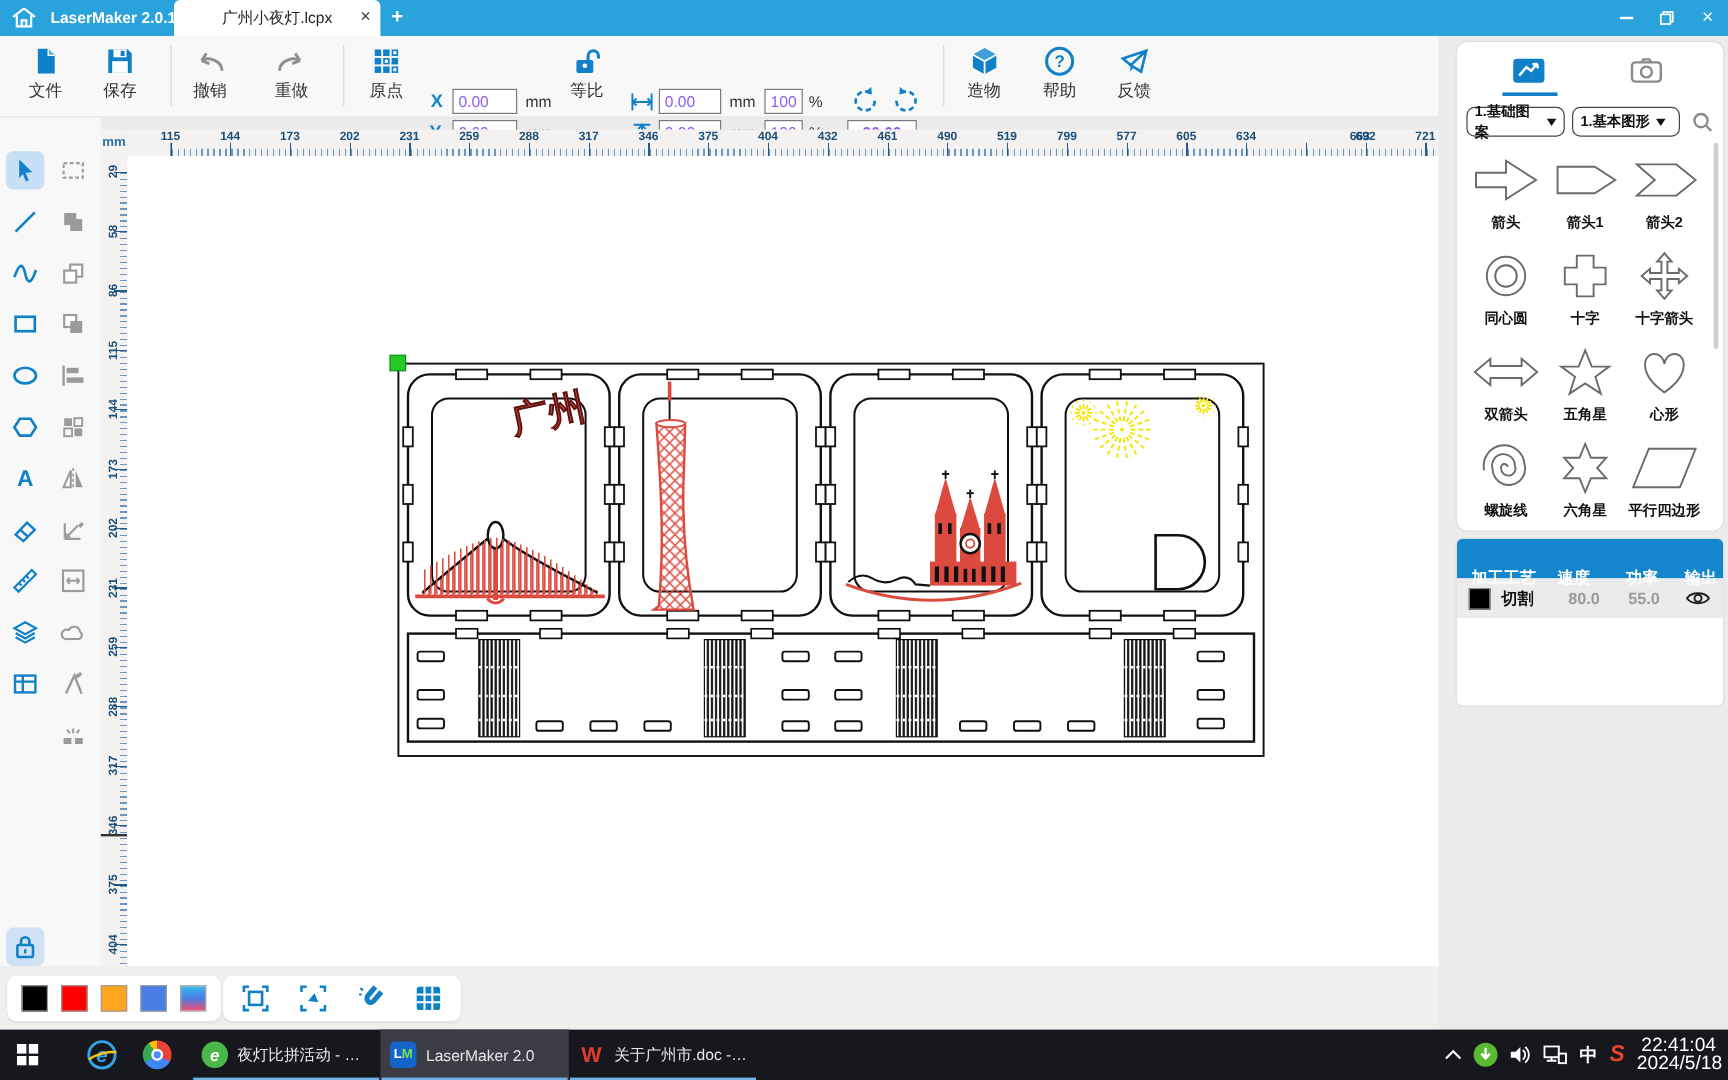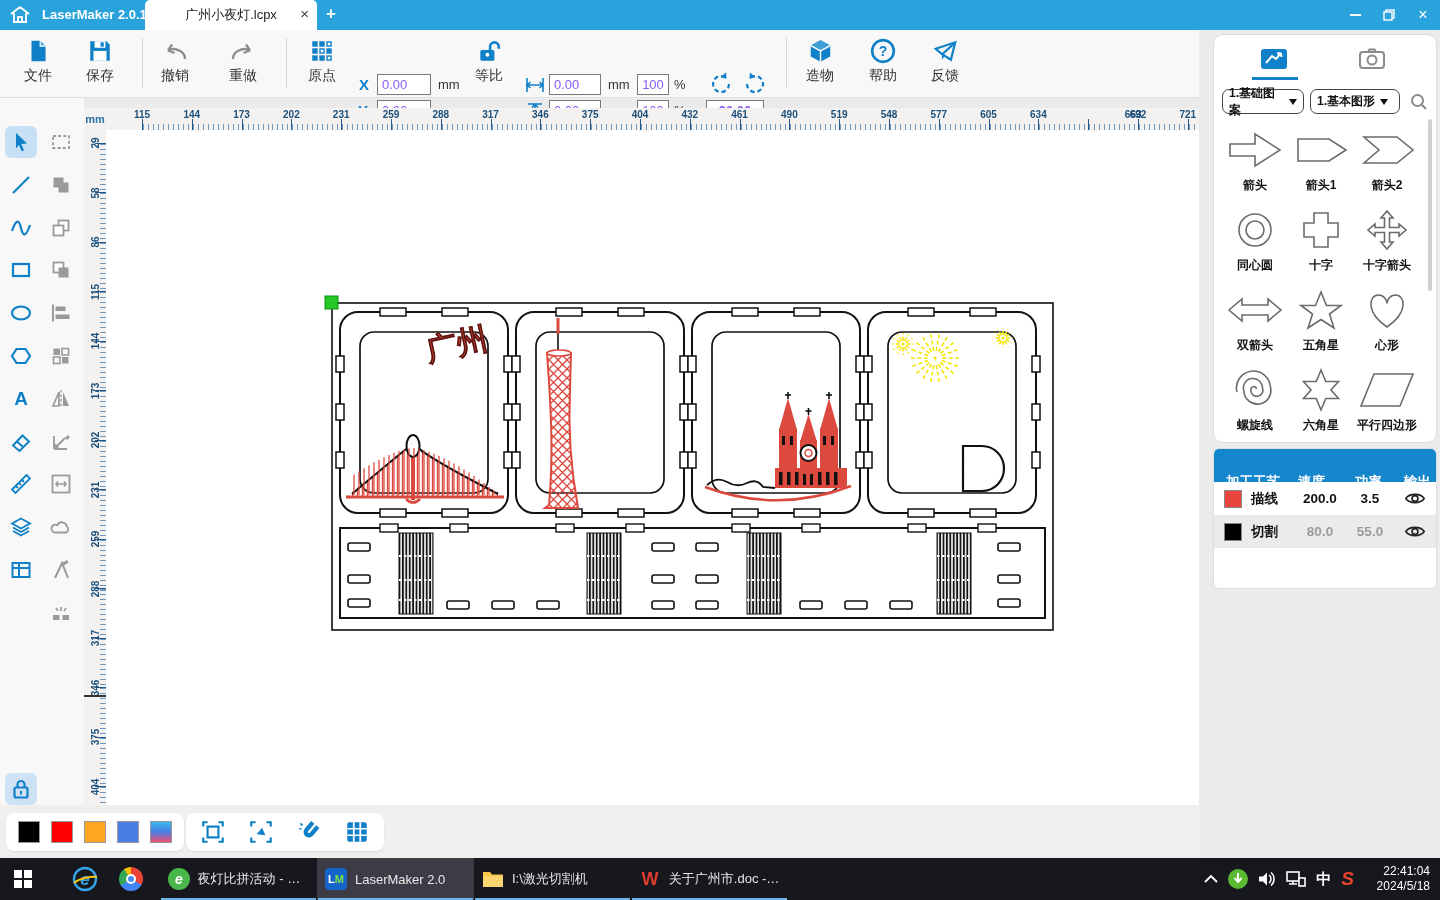--- a/index.html
+++ b/index.html
@@ -71,21 +71,21 @@
   .prow.dim .num{color:#9a9a9a;}
   .pswatch{width:18px;height:18px;margin-left:10px;border:1px solid #888;}
   
   #taskbar{position:absolute;left:0;top:858px;width:1440px;height:42px;background:#17171e;display:flex;align-items:stretch;}
   .tb-ico{width:46px;display:flex;align-items:center;justify-content:center;}
   .tb-app{width:157px;display:flex;align-items:center;gap:8px;padding:0 8px;position:relative;color:#e8e8e8;font-size:13px;}
   .tb-app .ul{position:absolute;left:1px;right:1px;bottom:0;height:2.5px;background:#6fb3e8;}
   .tb-app.active{background:#3c3c46;}
   .tb-app .applbl{white-space:nowrap;overflow:hidden;text-overflow:ellipsis;}
   #tray{margin-left:auto;display:flex;align-items:center;gap:10px;padding-right:10px;color:#fff;}
-  #clock{text-align:right;font-size:12px;line-height:15px;color:#fff;width:66px;}
+  #clock{text-align:right;font-size:16px;line-height:15px;color:#fff;width:66px;}
 </style>
 </head>
 <body>
 
 <div id="titlebar">
   <div id="home-btn">
     <svg width="24" height="22" viewBox="0 0 24 22">
         <path d="M12,3 L21,10 M12,3 L3,10 M6,9 v9 h12 v-9 M10,18 v-5 h4 v5" fill="none" stroke="#fff" stroke-width="1.8"></path>
       </svg>
   </div>
@@ -372,21 +372,21 @@
     <span class="rlab-t" style="left: 285px;">259</span>
     <span class="rlab-t" style="left: 334.8px;">288</span>
     <span class="rlab-t" style="left: 384.6px;">317</span>
     <span class="rlab-t" style="left: 434.4px;">346</span>
     <span class="rlab-t" style="left: 484.2px;">375</span>
     <span class="rlab-t" style="left: 534px;">404</span>
     <span class="rlab-t" style="left: 583.8px;">432</span>
     <span class="rlab-t" style="left: 633.6px;">461</span>
     <span class="rlab-t" style="left: 683.4px;">490</span>
     <span class="rlab-t" style="left: 733.2px;">519</span>
-    <span class="rlab-t" style="left: 783px;">548</span>
+    <span class="rlab-t" style="left: 783px;">799</span>
     <span class="rlab-t" style="left: 832.8px;">577</span>
     <span class="rlab-t" style="left: 882.6px;">605</span>
     <span class="rlab-t" style="left: 932.4px;">634</span>
     <span class="rlab-t" style="left: 982.2px; margin-left: 45px;">663</span>
     <span class="rlab-t" style="left: 1032px;">692</span>
     <span class="rlab-t" style="left: 1081.8px;">721</span>
   </div>
 <div id="ruler-left">
     <span class="rlab-l" style="top: 13px;">29</span>
     <span class="rlab-l" style="top: 62.5px;">58</span>
@@ -791,32 +791,20 @@
   </div>
 
   <div id="process-card">
     <div id="process-header">
       <span class="ph" style="margin-left:12px;">加工工艺</span>
       <span class="ph" style="margin-left:18px;">速度</span>
       <span class="ph" style="margin-left:30px;">功率</span>
       <span class="ph" style="margin-left:22px;">输出</span>
     </div>
     <div id="process-rows">
-        <div class="prow">
-          <div class="pswatch" style="background:#e8453c"></div>
-          <span style="margin-left:9px;width:45px;">描线</span>
-          <span class="num" style="width:48px;text-align:center;">200.0</span>
-          <span class="num" style="width:52px;text-align:center;">3.5</span>
-          <span style="margin-left:8px;display:flex;">
-            <svg width="22" height="15" viewBox="0 0 24 16">
-              <path d="M2,8 C6,2 18,2 22,8 C18,14 6,14 2,8 Z" fill="none" stroke="#222" stroke-width="1.8"></path>
-              <circle cx="12" cy="8" r="3.2" fill="none" stroke="#222" stroke-width="1.8"></circle>
-            </svg>
-          </span>
-        </div>
         <div class="prow dim" style="background: rgb(235, 235, 235);">
           <div class="pswatch" style="background:#000000"></div>
           <span style="margin-left:9px;width:45px;">切割</span>
           <span class="num" style="width:48px;text-align:center;">80.0</span>
           <span class="num" style="width:52px;text-align:center;">55.0</span>
           <span style="margin-left:8px;display:flex;">
             <svg width="22" height="15" viewBox="0 0 24 16">
               <path d="M2,8 C6,2 18,2 22,8 C18,14 6,14 2,8 Z" fill="none" stroke="#222" stroke-width="1.8"></path>
               <circle cx="12" cy="8" r="3.2" fill="none" stroke="#222" stroke-width="1.8"></circle>
             </svg>
@@ -859,28 +847,20 @@
         <div class="ul"></div>
       </div>
       <div class="tb-app active">
         <div style="width:22px;height:22px;border-radius:4px;background:#1565c8;display:flex;align-items:center;justify-content:center;">
           <span style="color:#fff;font-weight:bold;font-size:11px;">L<span style="color:#7be04a;">M</span></span>
         </div>
         <span class="applbl">LaserMaker 2.0</span>
         <div class="ul"></div>
       </div>
       <div class="tb-app">
-        <svg width="22" height="18" viewBox="0 0 22 18">
-          <path d="M1,2 h7 l2,2.5 H21 V17 H1 Z" fill="#f7c64a"></path>
-          <path d="M1,6 H21 V17 H1 Z" fill="#fbd56e"></path>
-        </svg>
-        <span class="applbl">I:\激光切割机</span>
-        <div class="ul"></div>
-      </div>
-      <div class="tb-app">
         <div style="width:22px;height:22px;display:flex;align-items:center;justify-content:center;">
           <span style="color:#e03c2e;font-weight:bold;font-size:18px;">W</span>
         </div>
         <span class="applbl">关于广州市.doc - ...</span>
         <div class="ul"></div>
       </div>
     </div>
   <div id="tray">
     <svg width="14" height="10" viewBox="0 0 14 10">
         <path d="M1,8 L7,2 L13,8" fill="none" stroke="#fff" stroke-width="1.8"></path>

